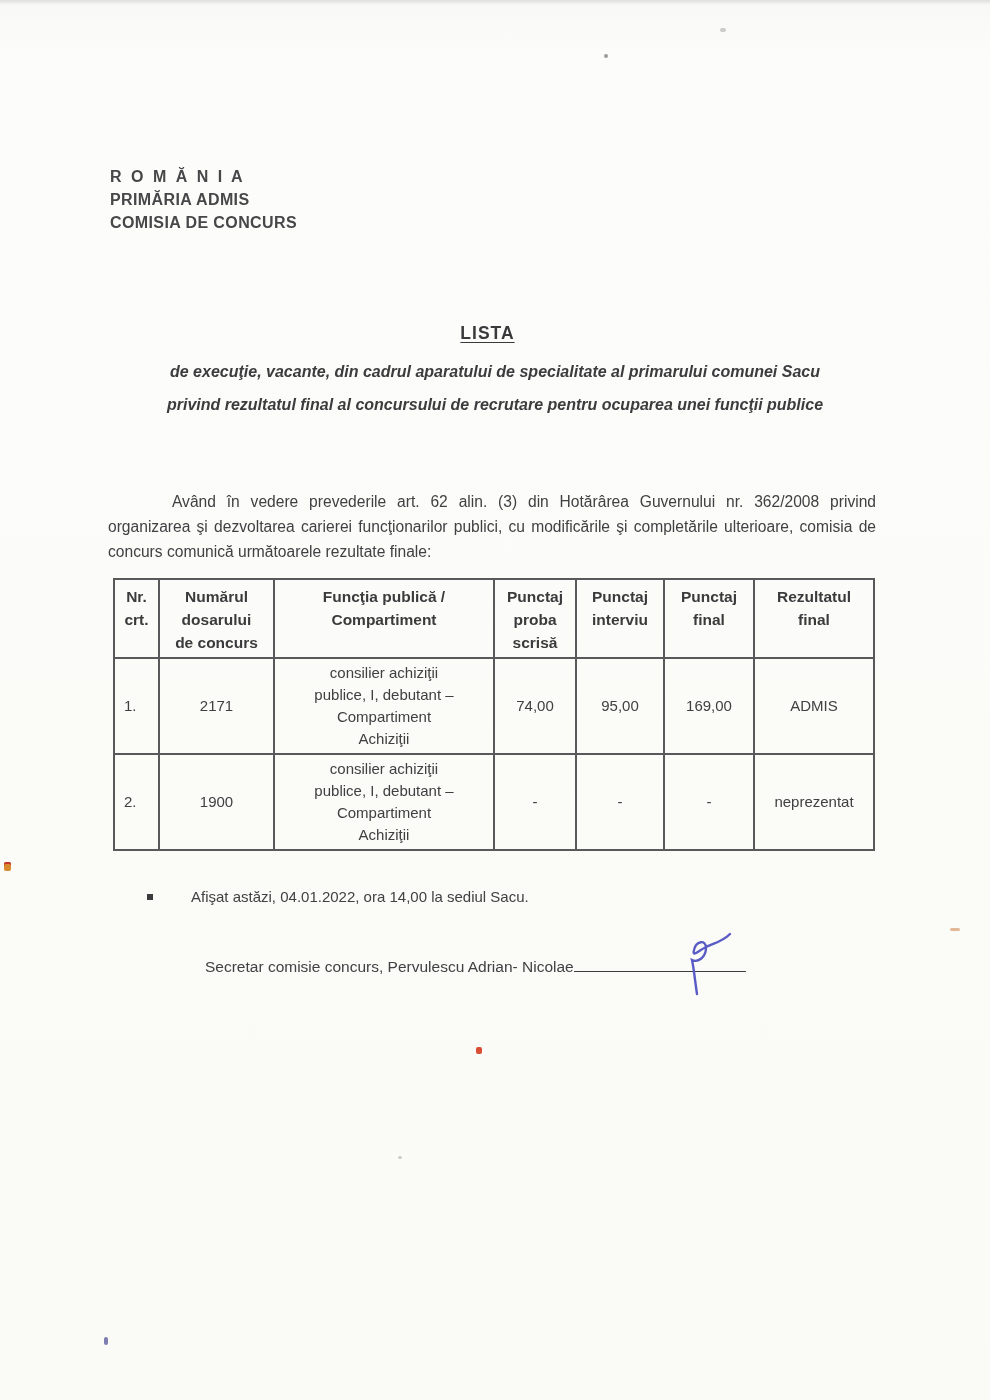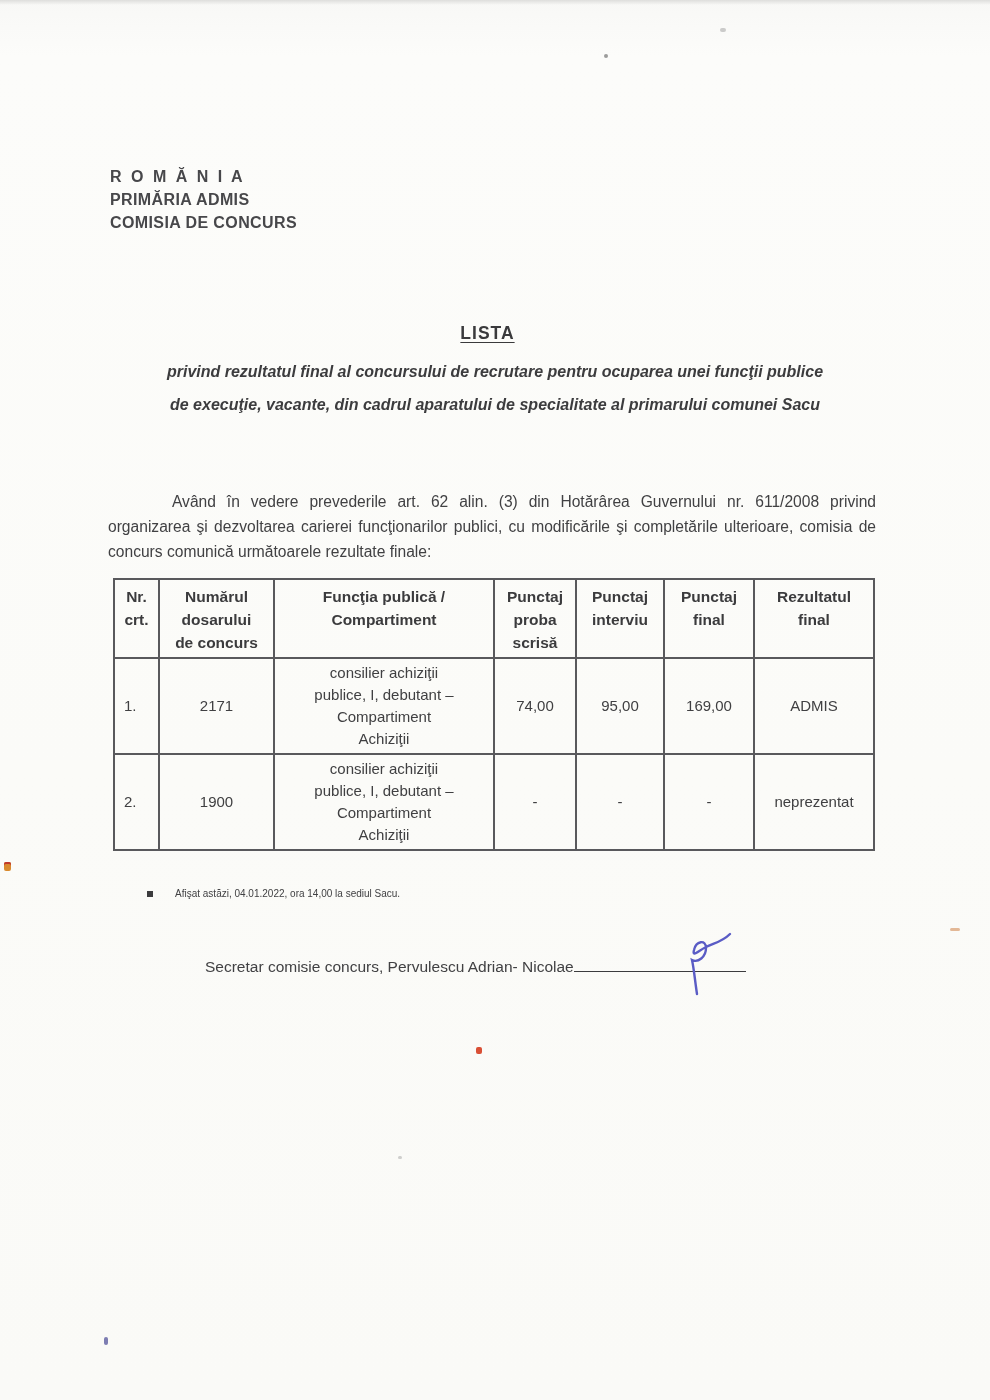--- a/index.html
+++ b/index.html
@@ -69,22 +69,22 @@
     vertical-align:top;padding-top:5px;color:#3b3b3d;
   }
   .results td{line-height:22px;vertical-align:middle;border-radius:8px;}
   .results tr.hdr{height:70px;}
   .results tr.r1{height:90px;}
   .results tr.r2{height:92px;}
   .results td.nr{text-align:left;padding-left:9px;}
   
   .posted{
     position:absolute;left:147px;top:888px;
-    font-size:10px;color:#414143;
-    display:flex;align-items:center;
+    font-size:15px;color:#414143;
+    display:flex;align-items:center;gap:16px;
   }
   .bullet-square{
     display:inline-block;width:6px;height:6px;background:#3c3c3e;
     margin-right:22px;flex:0 0 auto;
   }
   
   .sig-row{
     position:absolute;left:205px;top:957px;
     font-size:15.5px;color:#414143;white-space:nowrap;
   }
@@ -116,25 +116,25 @@
     <div class="country">R O M Ă N I A</div>
     <div>PRIMĂRIA ADMIS</div>
     <div>COMISIA DE CONCURS</div>
   </div>
 
   <div class="title-wrap">
     <span class="doc-title">LISTA</span>
   </div>
 
   <div class="subtitle">
+    <div>de execuţie, vacante, din cadrul aparatului de specialitate al primarului comunei Sacu</div>
     <div>privind rezultatul final al concursului de recrutare pentru ocuparea unei funcţii publice</div>
-    <div>de execuţie, vacante, din cadrul aparatului de specialitate al primarului comunei Sacu</div>
-  </div>
-
-  <div class="intro">Având în vedere prevederile art. 62 alin. (3) din Hotărârea Guvernului nr. 611/2008 privind organizarea şi dezvoltarea carierei funcţionarilor publici, cu modificările şi completările ulterioare, comisia de concurs comunică următoarele rezultate finale:</div>
+  </div>
+
+  <div class="intro">Având în vedere prevederile art. 62 alin. (3) din Hotărârea Guvernului nr. 362/2008 privind organizarea şi dezvoltarea carierei funcţionarilor publici, cu modificările şi completările ulterioare, comisia de concurs comunică următoarele rezultate finale:</div>
 
   <table class="results">
     <colgroup>
       <col style="width:45px">
         <col style="width:115px">
         <col style="width:220px">
       <col style="width:82px">
         <col style="width:88px">
         <col style="width:90px">
         <col style="width:120px">

